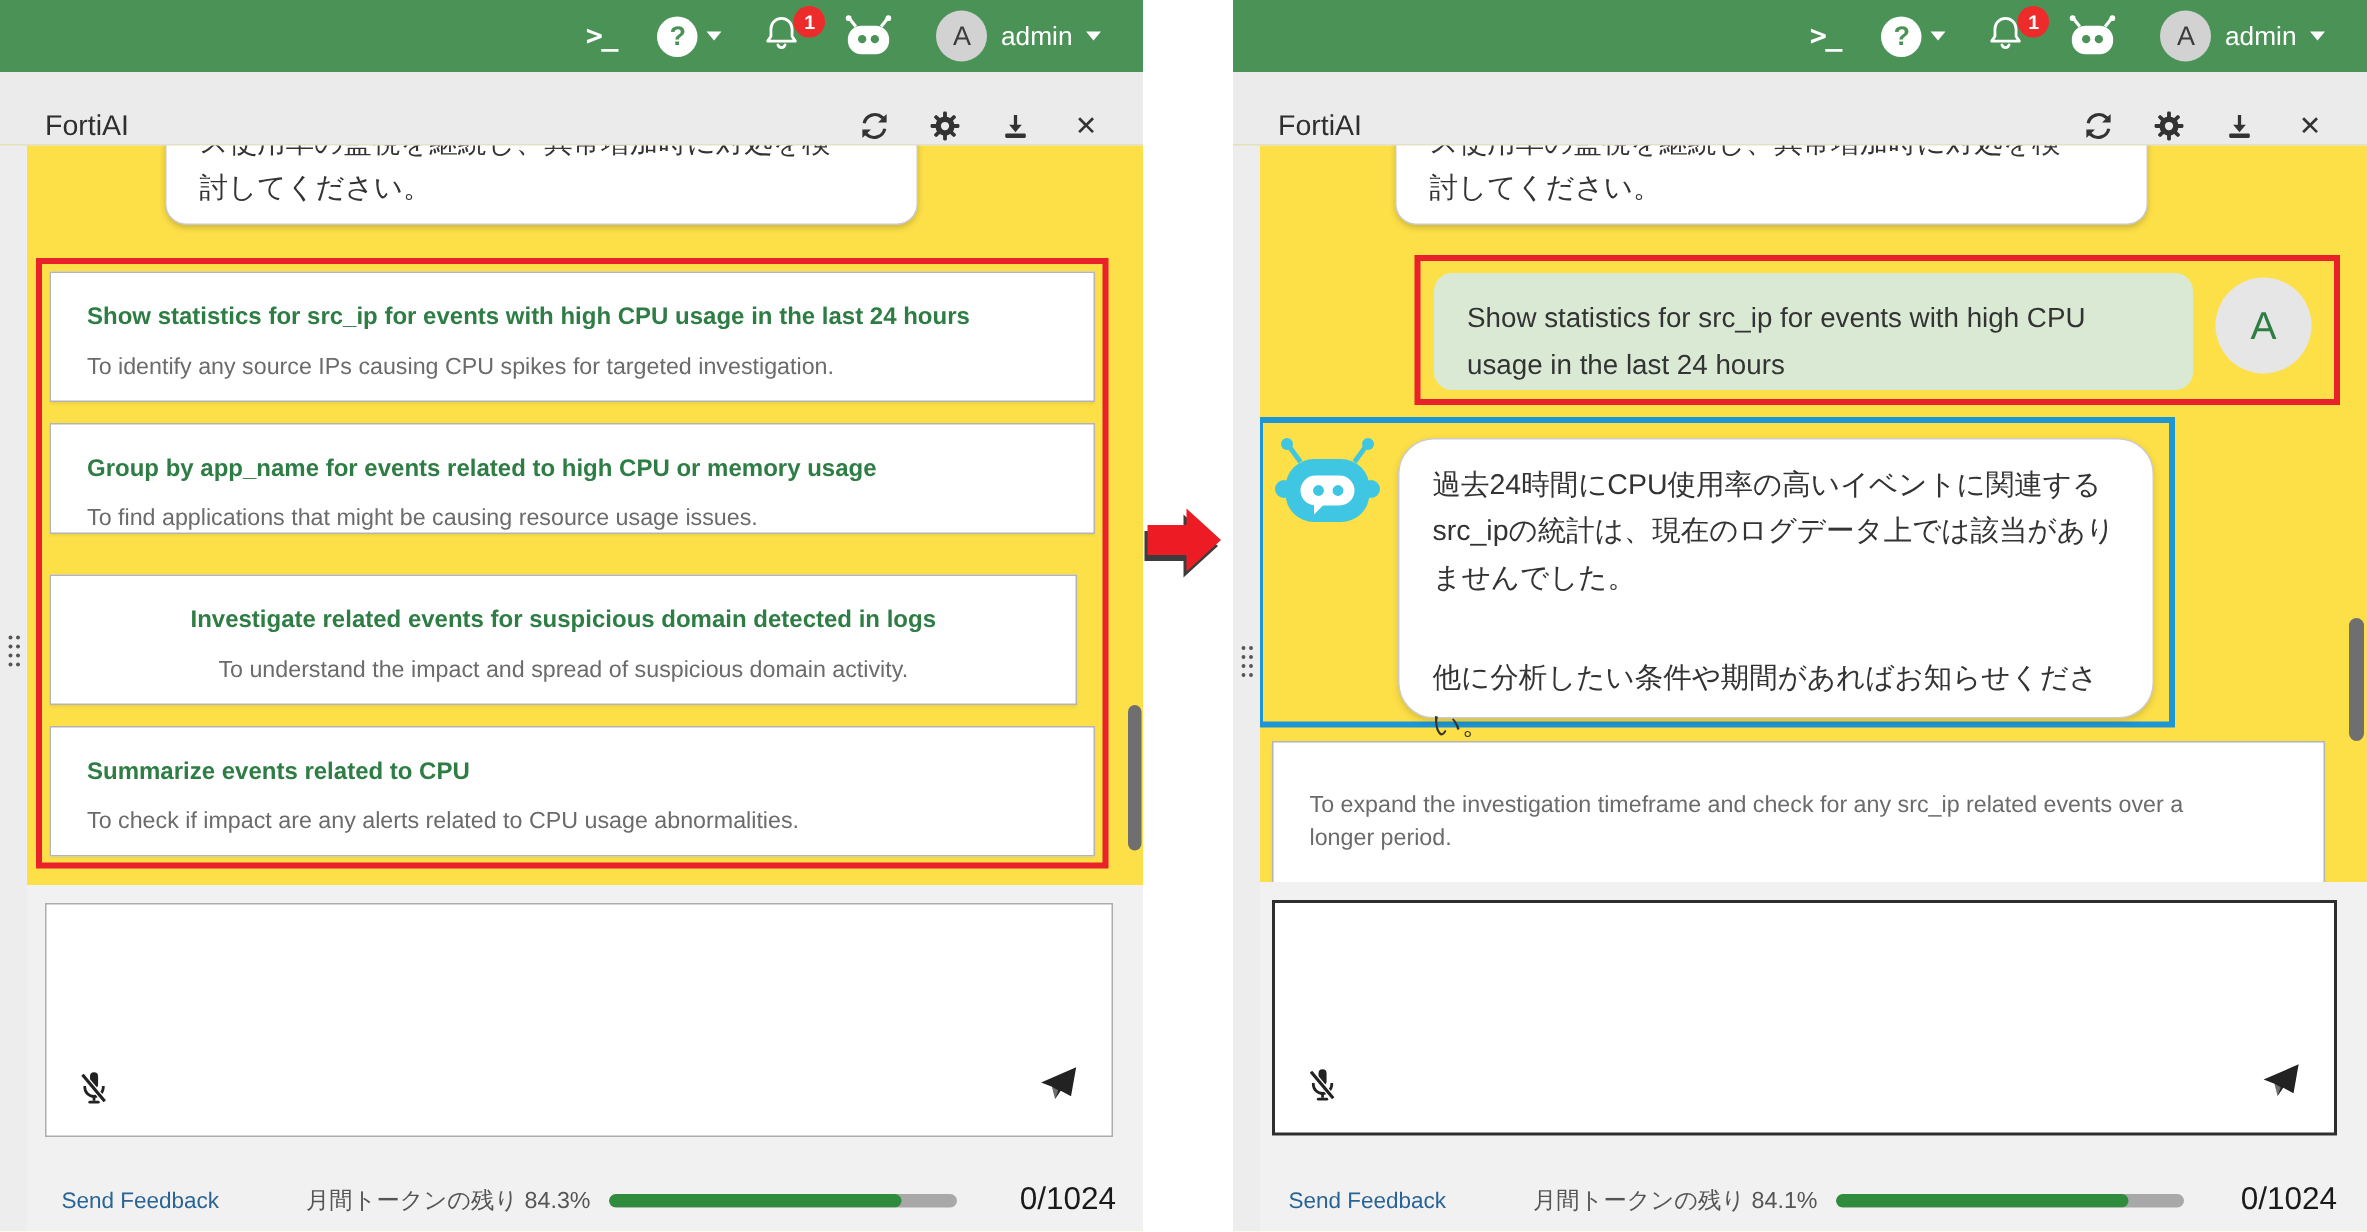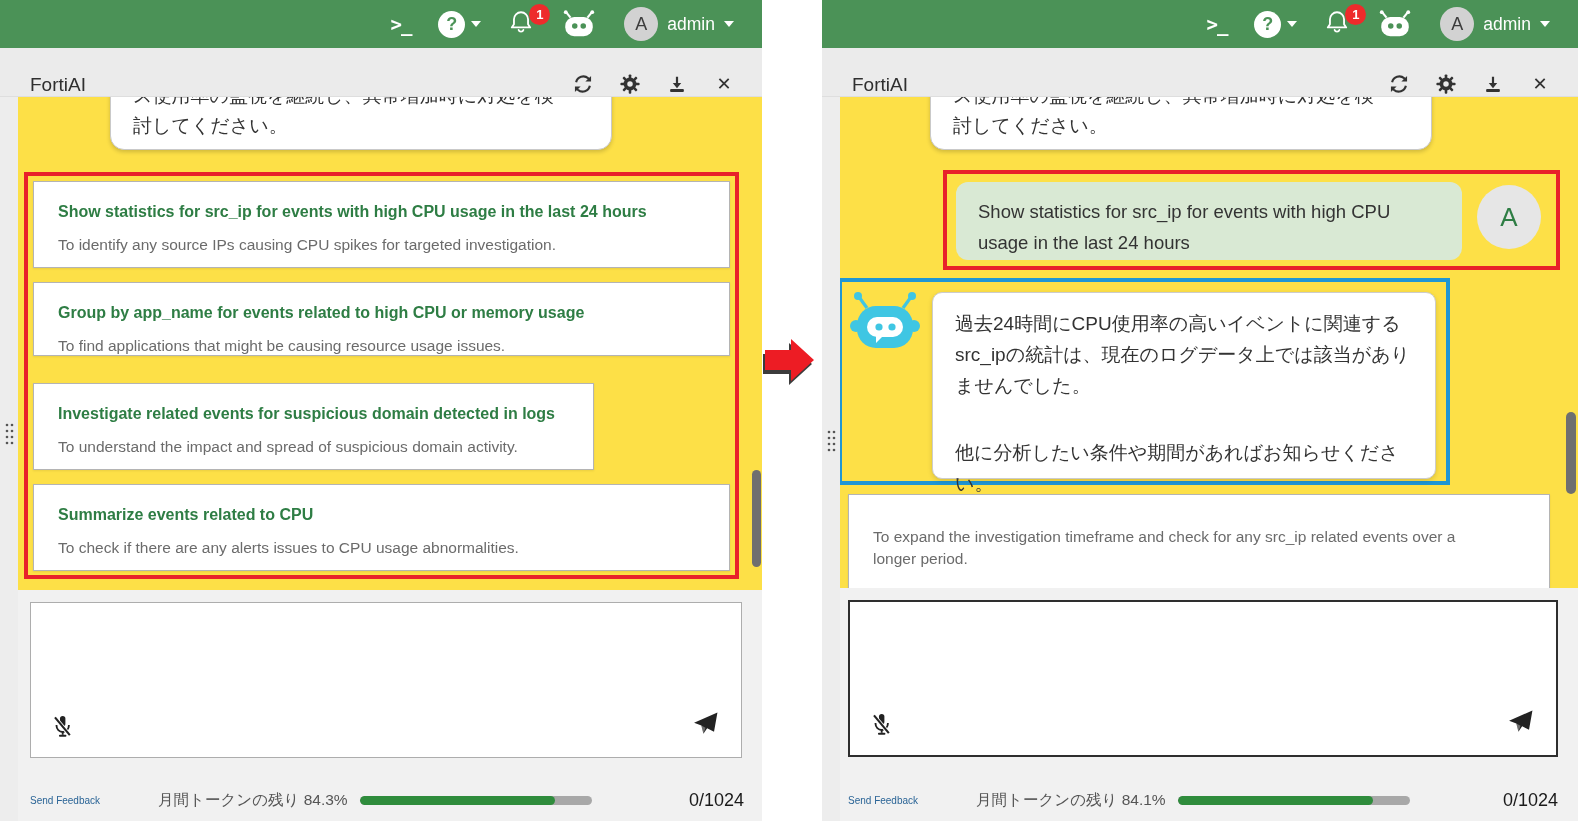--- a/index.html
+++ b/index.html
@@ -71,25 +71,25 @@
     color:var(--card-title-green,#2e7d44);font-size:26px;display:flex;align-items:center;justify-content:center;}
   .bot-bubble{position:absolute;background:#fff;border:1px solid #ccc;border-radius:10px;
     box-shadow:0 2px 5px rgba(0,0,0,.15);padding:15px 22px;font-size:19px;line-height:31px;color:#333;}
   .bot-bubble p + p{margin-top:36px;}
 
   .bottom-area{position:absolute;left:0;right:0;background:#f1f1f1;z-index:5;}
   .input-box{position:absolute;background:#fff;cursor:text;}
   .mic-btn{position:absolute;left:18px;bottom:13px;cursor:pointer;}
   .send-btn{position:absolute;right:22px;bottom:15px;cursor:pointer;}
   .status-row{position:absolute;bottom:8px;height:26px;display:flex;align-items:center;}
-  .feedback-link{color:var(--link-blue,#2a6496);font-size:10px;cursor:pointer;text-decoration:none;}
+  .feedback-link{color:var(--link-blue,#2a6496);font-size:15px;cursor:pointer;text-decoration:none;margin-left:11px;}
   .token-text{color:#555;font-size:15.5px;margin-left:58px;white-space:nowrap;}
   .bar-track{width:232px;height:9px;border-radius:4.5px;background:#a8a8a8;margin-left:12px;overflow:hidden;}
   .bar-fill{height:100%;border-radius:4.5px;background:var(--progress-green,#2f8c3c);}
-  .counter{margin-left:auto;font-size:18px;color:#1a1a1a;}
+  .counter{margin-left:auto;font-size:21px;color:#1a1a1a;}
 
   .scroll-thumb{position:absolute;background:#6f6f6f;border-radius:5px;z-index:10;cursor:pointer;}
 
   .arrow-wrap{position:absolute;left:761px;top:334px;width:56px;height:54px;z-index:20;}
 </style>
 </head>
 <body>
 
 <div class="stage">
 
@@ -185,27 +185,27 @@
 
       <div class="red-frame" style="left:24px;top:75px;width:715px;height:407px;">
         <div class="sugg-card" style="position:absolute;left:5px;top:5px;width:697px;height:87px;">
           <div class="sugg-title">Show statistics for src_ip for events with high CPU usage in the last 24 hours</div>
           <div class="sugg-desc">To identify any source IPs causing CPU spikes for targeted investigation.</div>
         </div>
         <div class="sugg-card" style="position:absolute;left:5px;top:106px;width:697px;height:74px;">
           <div class="sugg-title">Group by app_name for events related to high CPU or memory usage</div>
           <div class="sugg-desc">To find applications that might be causing resource usage issues.</div>
         </div>
-        <div class="sugg-card" style="position:absolute;left:5px;top:207px;width:561px;height:87px;">
+        <div class="sugg-card" style="position:absolute;left:5px;top:207px;width:685px;height:87px;text-align:center;">
           <div class="sugg-title">Investigate related events for suspicious domain detected in logs</div>
           <div class="sugg-desc">To understand the impact and spread of suspicious domain activity.</div>
         </div>
         <div class="sugg-card" style="position:absolute;left:5px;top:308px;width:697px;height:87px;">
           <div class="sugg-title">Summarize events related to CPU</div>
-          <div class="sugg-desc">To check if there are any alerts issues to CPU usage abnormalities.</div>
+          <div class="sugg-desc">To check if impact are any alerts related to CPU usage abnormalities.</div>
         </div>
       </div>
 
       <div class="bottom-area" style="top:493px;bottom:0;">
         <div class="input-box" style="left:30px;top:12px;width:712px;height:156px;border:1px solid #adadad;">
           <span class="mic-btn">
             <svg width="27" height="27" viewBox="0 0 28 28">
               <rect x="11.4" y="3" width="5.6" height="11" rx="2.8" fill="#222"></rect>
               <path d="M7.8 12.5v.8a6.4 6.4 0 0 0 12.8 0v-.8" fill="none" stroke="#222" stroke-width="1.9"></path>
               <line x1="14.2" y1="19.7" x2="14.2" y2="22.6" stroke="#222" stroke-width="1.9"></line>
@@ -347,21 +347,21 @@
           <circle cx="8" cy="4" r="4" fill="#3fc6e3"></circle>
             <circle cx="62" cy="4" r="4" fill="#3fc6e3"></circle>
           <circle cx="6" cy="34" r="6" fill="#3fc6e3"></circle>
             <circle cx="64" cy="34" r="6" fill="#3fc6e3"></circle>
           <rect x="7" y="14" width="56" height="42" rx="19" fill="#3fc6e3"></rect>
           <rect x="17" y="25" width="36" height="20" rx="10" fill="#fff"></rect>
           <polygon points="26,43 26,51 34,43" fill="#fff"></polygon>
           <circle cx="29" cy="35" r="3.6" fill="#3fc6e3"></circle>
             <circle cx="42" cy="35" r="3.6" fill="#3fc6e3"></circle>
         </svg>
-        <div class="bot-bubble" style="left:90px;top:10px;width:504px;height:187px;">
+        <div class="bot-bubble" style="left:90px;top:10px;width:504px;height:187px;border-radius:24px;">
           <p>過去24時間にCPU使用率の高いイベントに関連するsrc_ipの統計は、現在のログデータ上では該当がありませんでした。</p>
           <p>他に分析したい条件や期間があればお知らせください。</p>
         </div>
       </div>
 
       <div class="sugg-card" style="position:absolute;left:26px;top:397px;width:702px;height:110px;z-index:1;">
         <div class="sugg-desc" style="max-width:620px;">To expand the investigation timeframe and check for any src_ip related events over a longer period.</div>
       </div>
 
       <div class="bottom-area" style="top:491px;bottom:0;">

